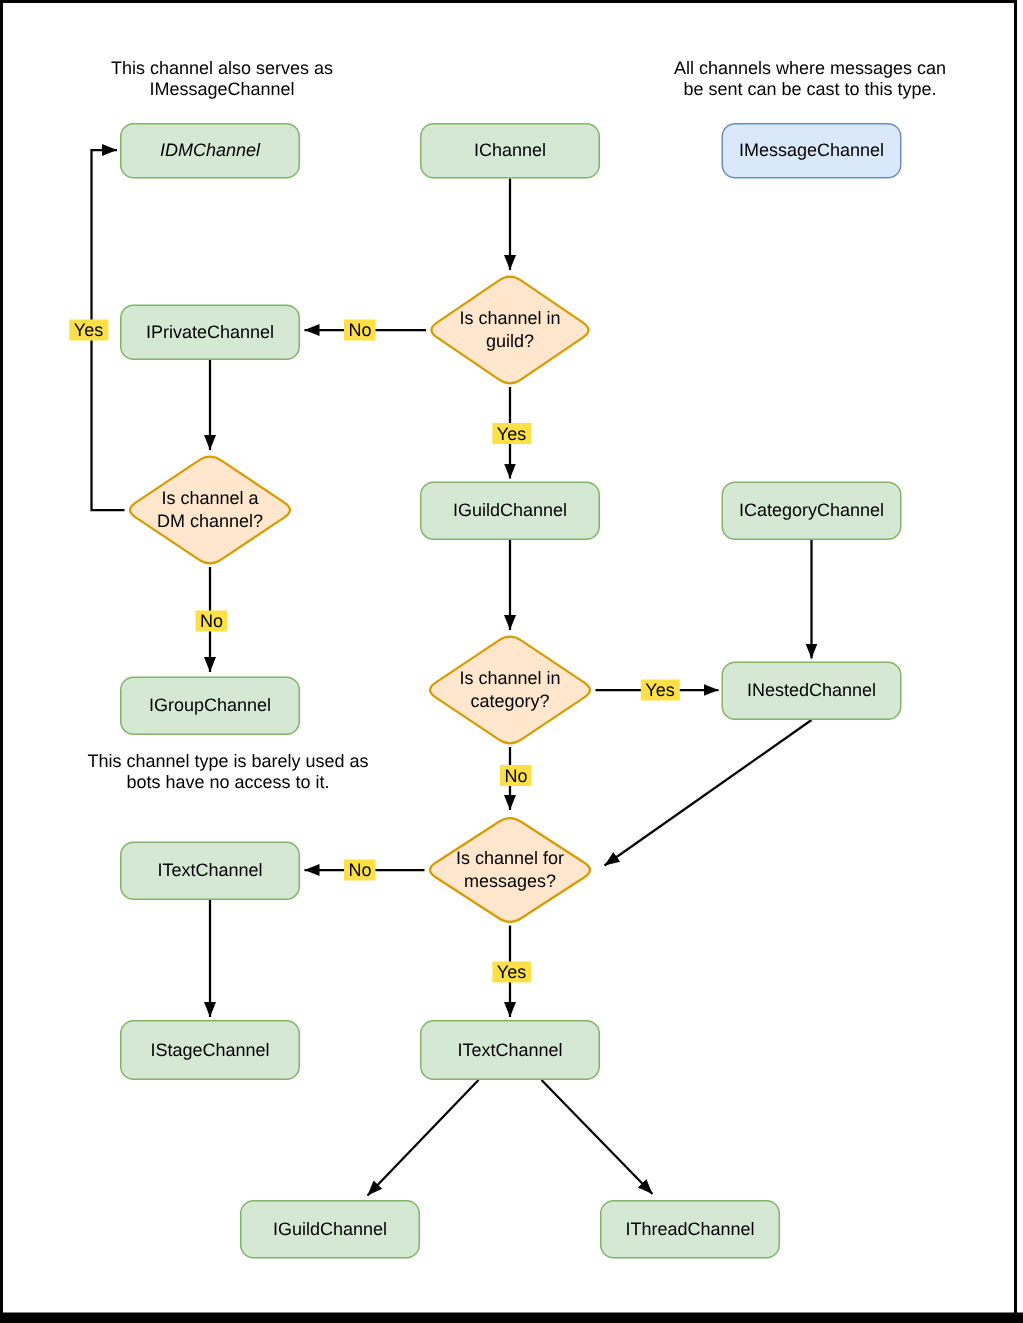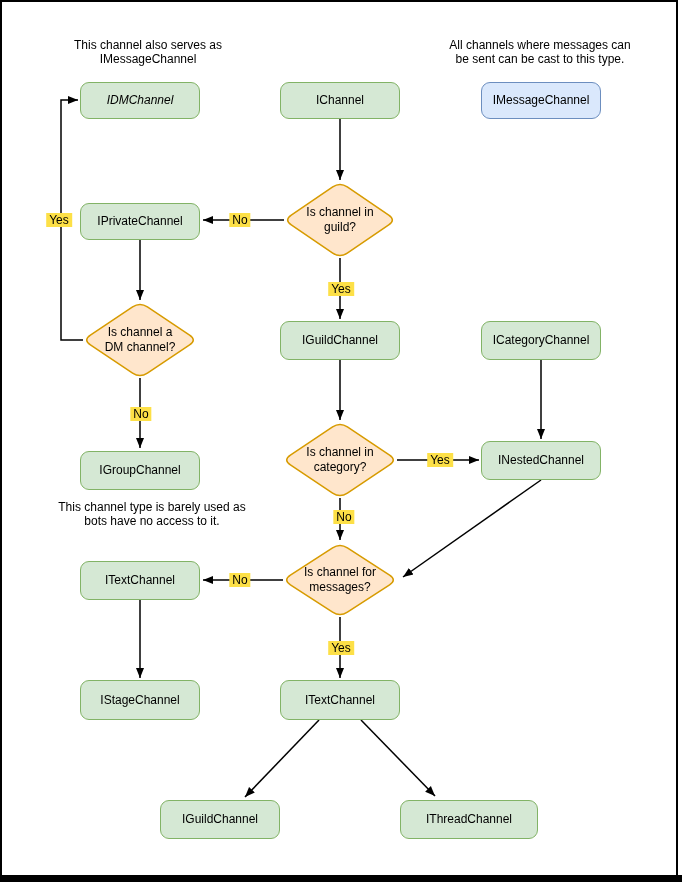--- a/index.html
+++ b/index.html
@@ -117,21 +117,21 @@
       <div class="node" style="left: 481px; top: 82px; width: 120px; height: 37px; background: rgb(218, 232, 252); border: 1.5px solid rgb(108, 142, 191);">IMessageChannel</div>
       <div class="node" style="left: 80px; top: 203px; width: 120px; height: 37px; background: rgb(213, 232, 212); border: 1.5px solid rgb(130, 179, 102);">IPrivateChannel</div>
       <div class="node" style="left: 280px; top: 321px; width: 120px; height: 39px; background: rgb(213, 232, 212); border: 1.5px solid rgb(130, 179, 102);">IGuildChannel</div>
       <div class="node" style="left: 481px; top: 321px; width: 120px; height: 39px; background: rgb(213, 232, 212); border: 1.5px solid rgb(130, 179, 102); text-align: center;">ICategoryChannel</div>
       <div class="node" style="left: 481px; top: 441px; width: 120px; height: 39px; background: rgb(213, 232, 212); border: 1.5px solid rgb(130, 179, 102);">INestedChannel</div>
       <div class="node" style="left: 80px; top: 451px; width: 120px; height: 39px; background: rgb(213, 232, 212); border: 1.5px solid rgb(130, 179, 102);">IGroupChannel</div>
       <div class="node" style="left: 80px; top: 561px; width: 120px; height: 39px; background: rgb(213, 232, 212); border: 1.5px solid rgb(130, 179, 102);">ITextChannel</div>
       <div class="node" style="left: 80px; top: 680px; width: 120px; height: 40px; background: rgb(213, 232, 212); border: 1.5px solid rgb(130, 179, 102);">IStageChannel</div>
       <div class="node" style="left: 280px; top: 680px; width: 120px; height: 40px; background: rgb(213, 232, 212); border: 1.5px solid rgb(130, 179, 102);">ITextChannel</div>
       <div class="node" style="left: 160px; top: 800px; width: 120px; height: 39px; background: rgb(213, 232, 212); border: 1.5px solid rgb(130, 179, 102);">IGuildChannel</div>
-      <div class="node" style="left: 400px; top: 800px; width: 138px; height: 39px; background: rgb(213, 232, 212); border: 1.5px solid rgb(130, 179, 102);">IThreadChannel</div>
+      <div class="node" style="left: 400px; top: 800px; width: 120px; height: 39px; background: rgb(213, 232, 212); border: 1.5px solid rgb(130, 179, 102);">IThreadChannel</div>
       <div class="note" style="left: 148px; top: 52px;">
         <div>This channel also serves as</div>
         <div>IMessageChannel</div>
       </div>
       <div class="note" style="left: 540px; top: 52px;">
         <div>All channels where messages can</div>
         <div>be sent can be cast to this type.</div>
       </div>
       <div class="note" style="left: 152px; top: 514px;">
         <div>This channel type is barely used as</div>

